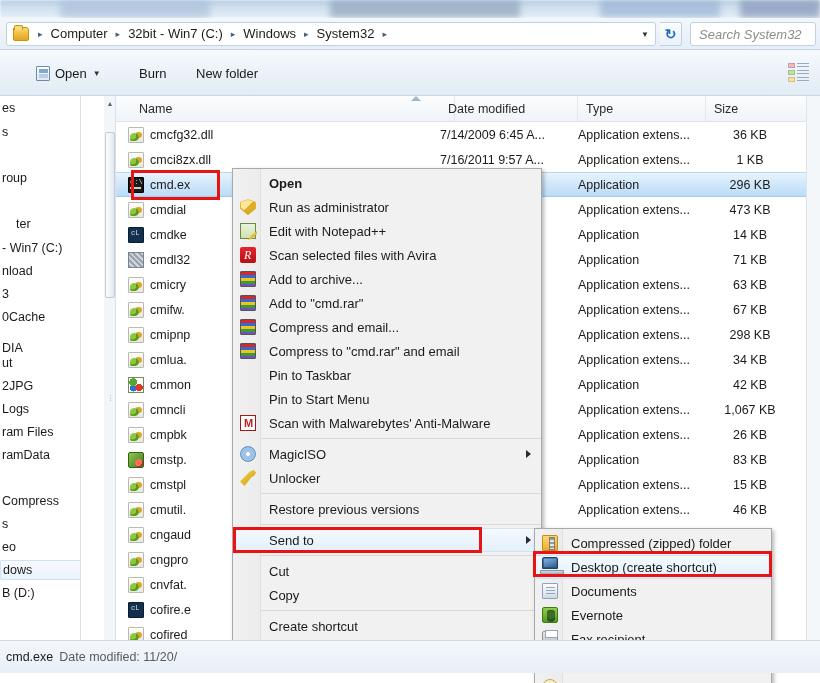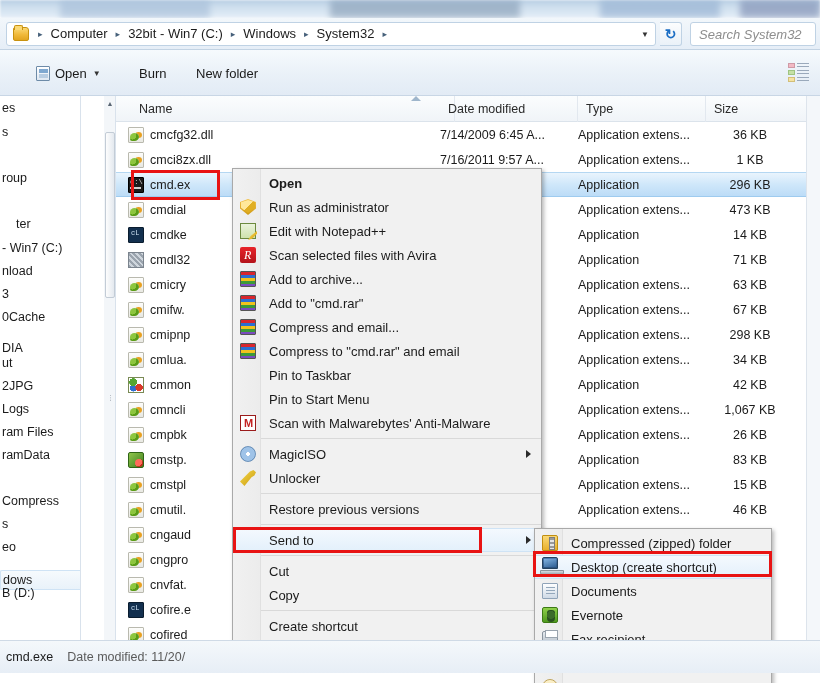--- a/index.html
+++ b/index.html
@@ -379,21 +379,21 @@
   .si-mail {
     background: linear-gradient(180deg,#fdf3cf 0%, #e8cf86 100%);
     border:1px solid #bfa35a; border-radius:50%;
   }
 
   
   .statusbar {
     position:absolute; left:0; top:640px; width:820px; height:33px;
     background: linear-gradient(180deg,#f4f8fb 0%, #e7eef6 100%);
     border-top: 1px solid #cfdae6;
-    display:flex; align-items:center; padding-left: 6px; gap: 14px;
+    display:flex; align-items:center; padding-left: 6px; gap: 6px;
   }
   .sb-name { font-size: 12.5px; color:#1b1b1b; }
   .sb-meta { font-size: 12.5px; color:#5a5a5a; }
 
   
   .redbox {
     position:absolute; border: 3px solid #e81313; pointer-events:none;
   }
 </style>
 </head>
@@ -498,21 +498,21 @@
       </div>
       <div class="nav-item" style="top: 395px;">
         <span>Compress</span>
       </div>
       <div class="nav-item" style="top: 418px;">
         <span>s</span>
       </div>
       <div class="nav-item" style="top: 441px;">
         <span>eo</span>
       </div>
-      <div class="nav-item sel" style="top: 474px;">
+      <div class="nav-item sel" style="top: 464px;">
         <span>dows</span>
       </div>
       <div class="nav-item" style="top: 487px;">
         <span>B (D:)</span>
       </div>
     </div>
   <div class="nav-scroll">
     <div class="nav-arrow" style="top:0;">▲</div>
     <div class="nav-thumb"></div>
     <div class="nav-grip" style="top:300px;">⋮</div>

